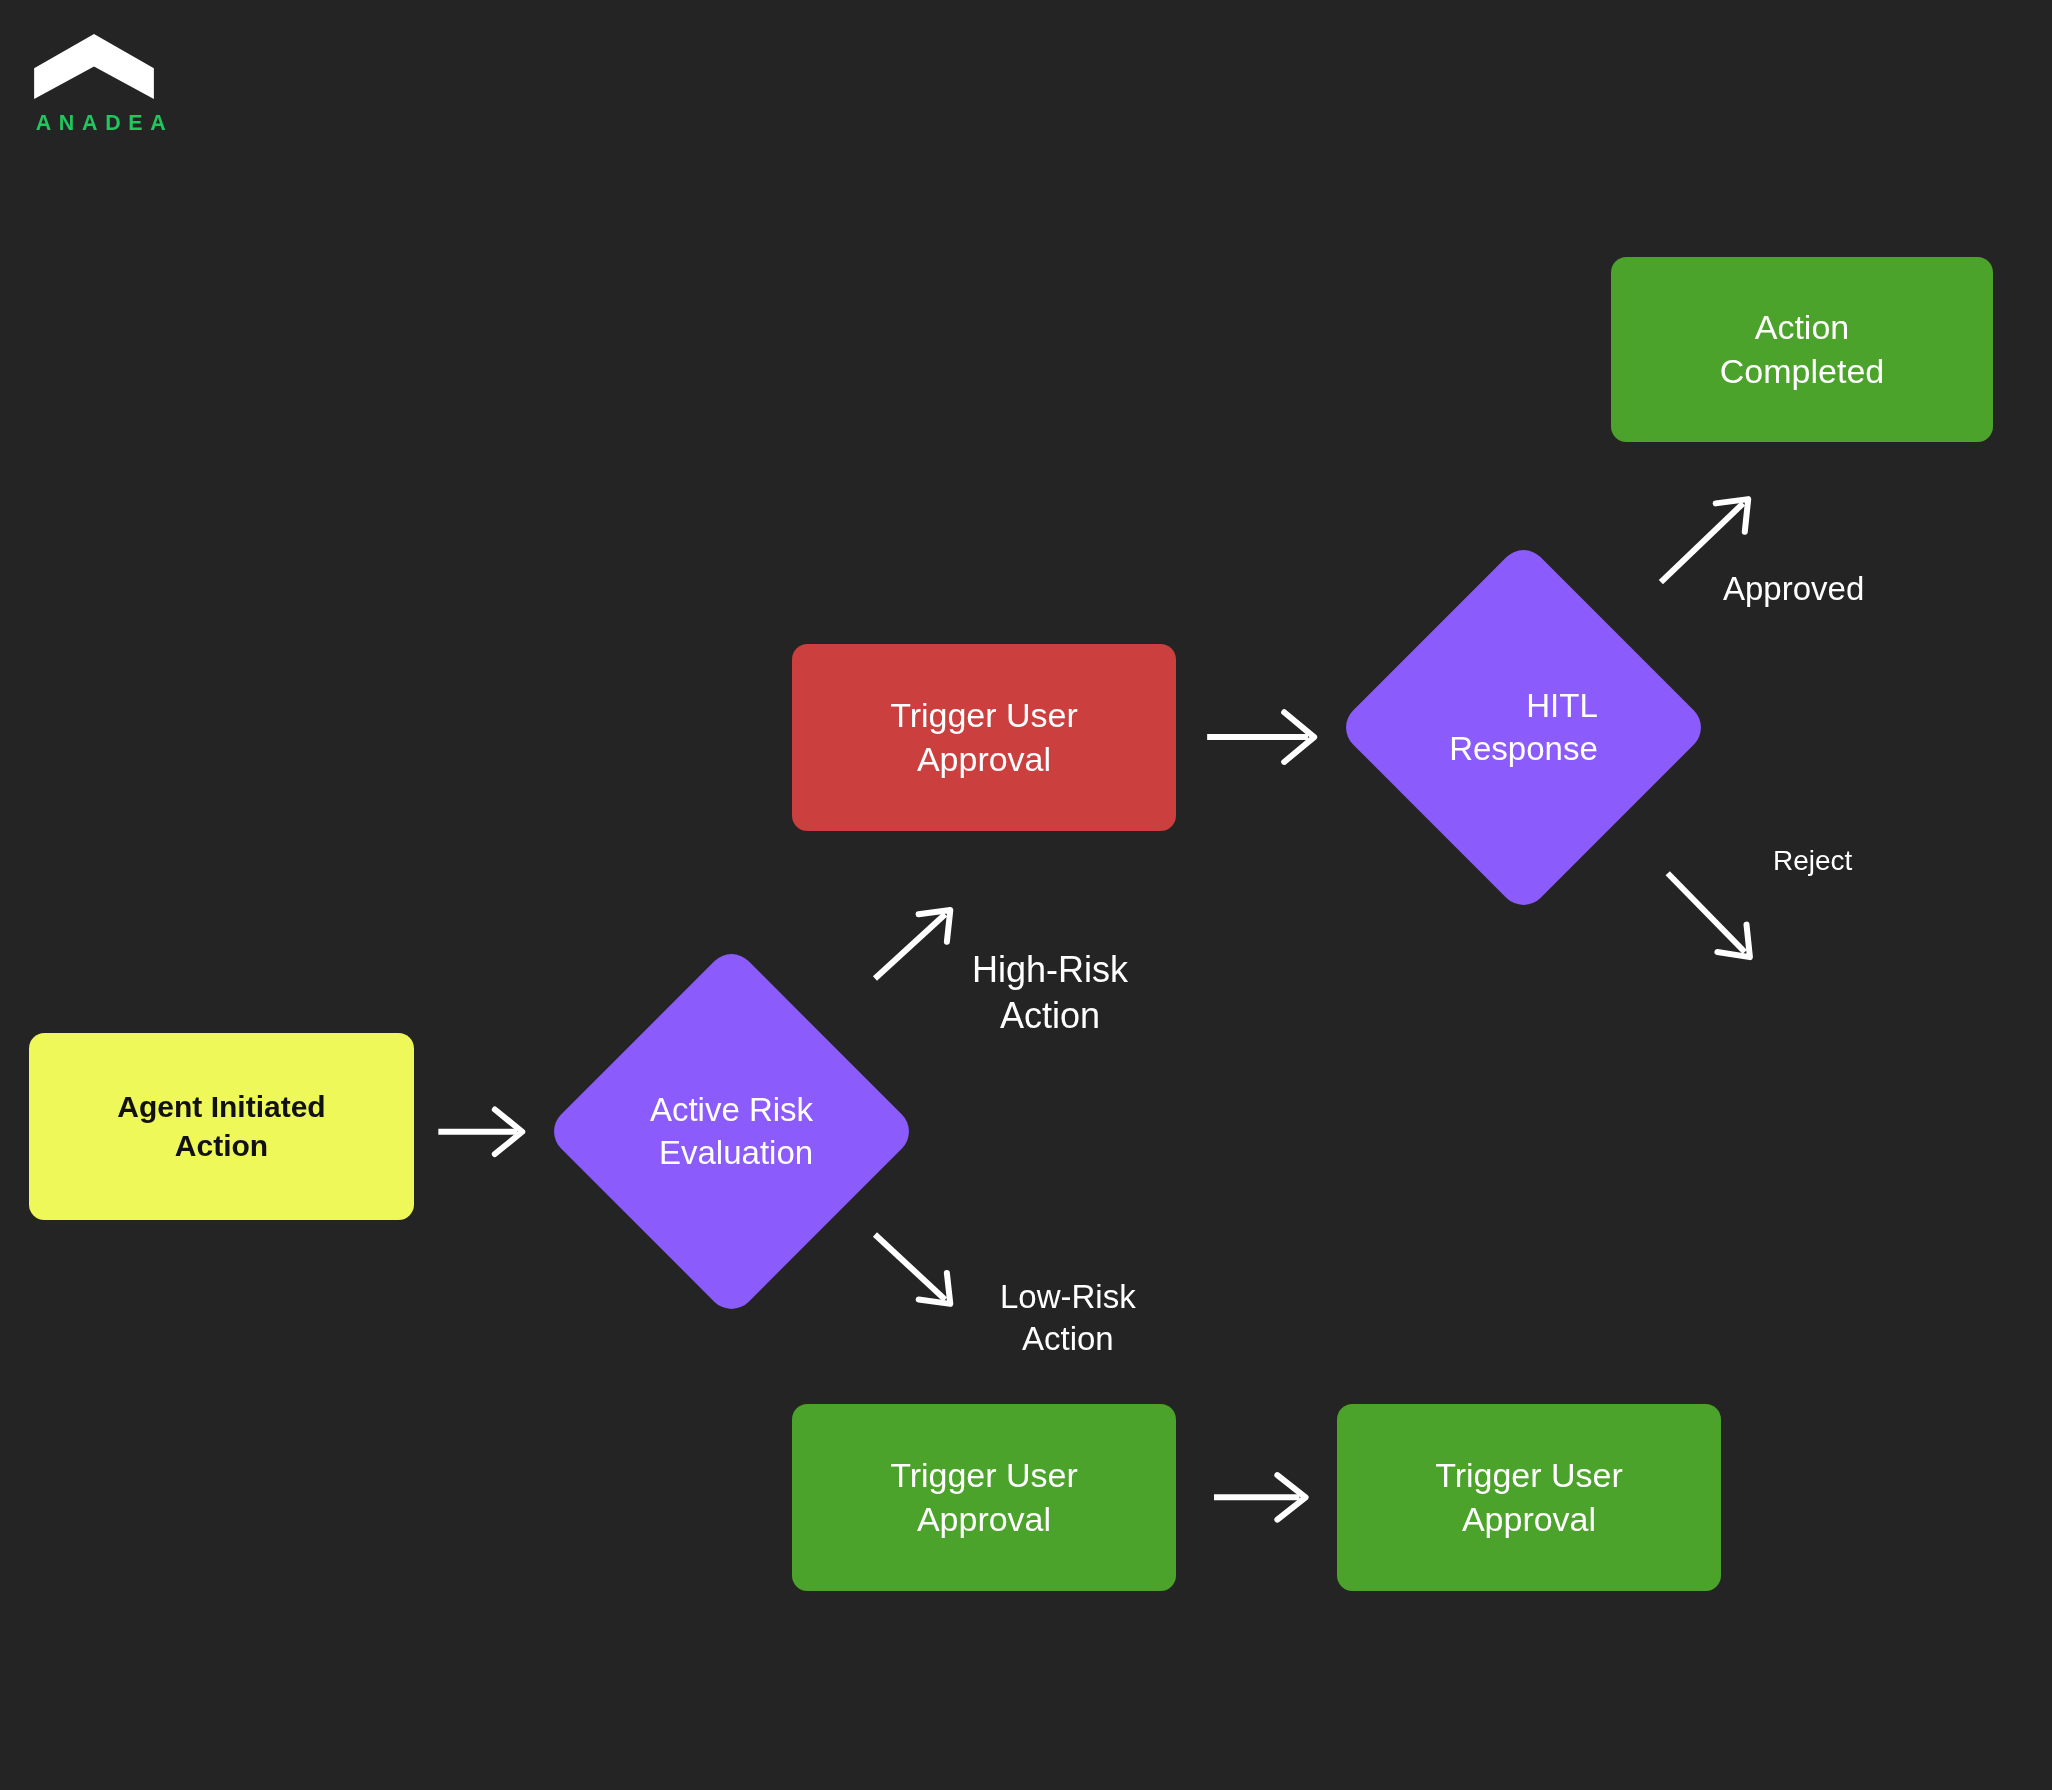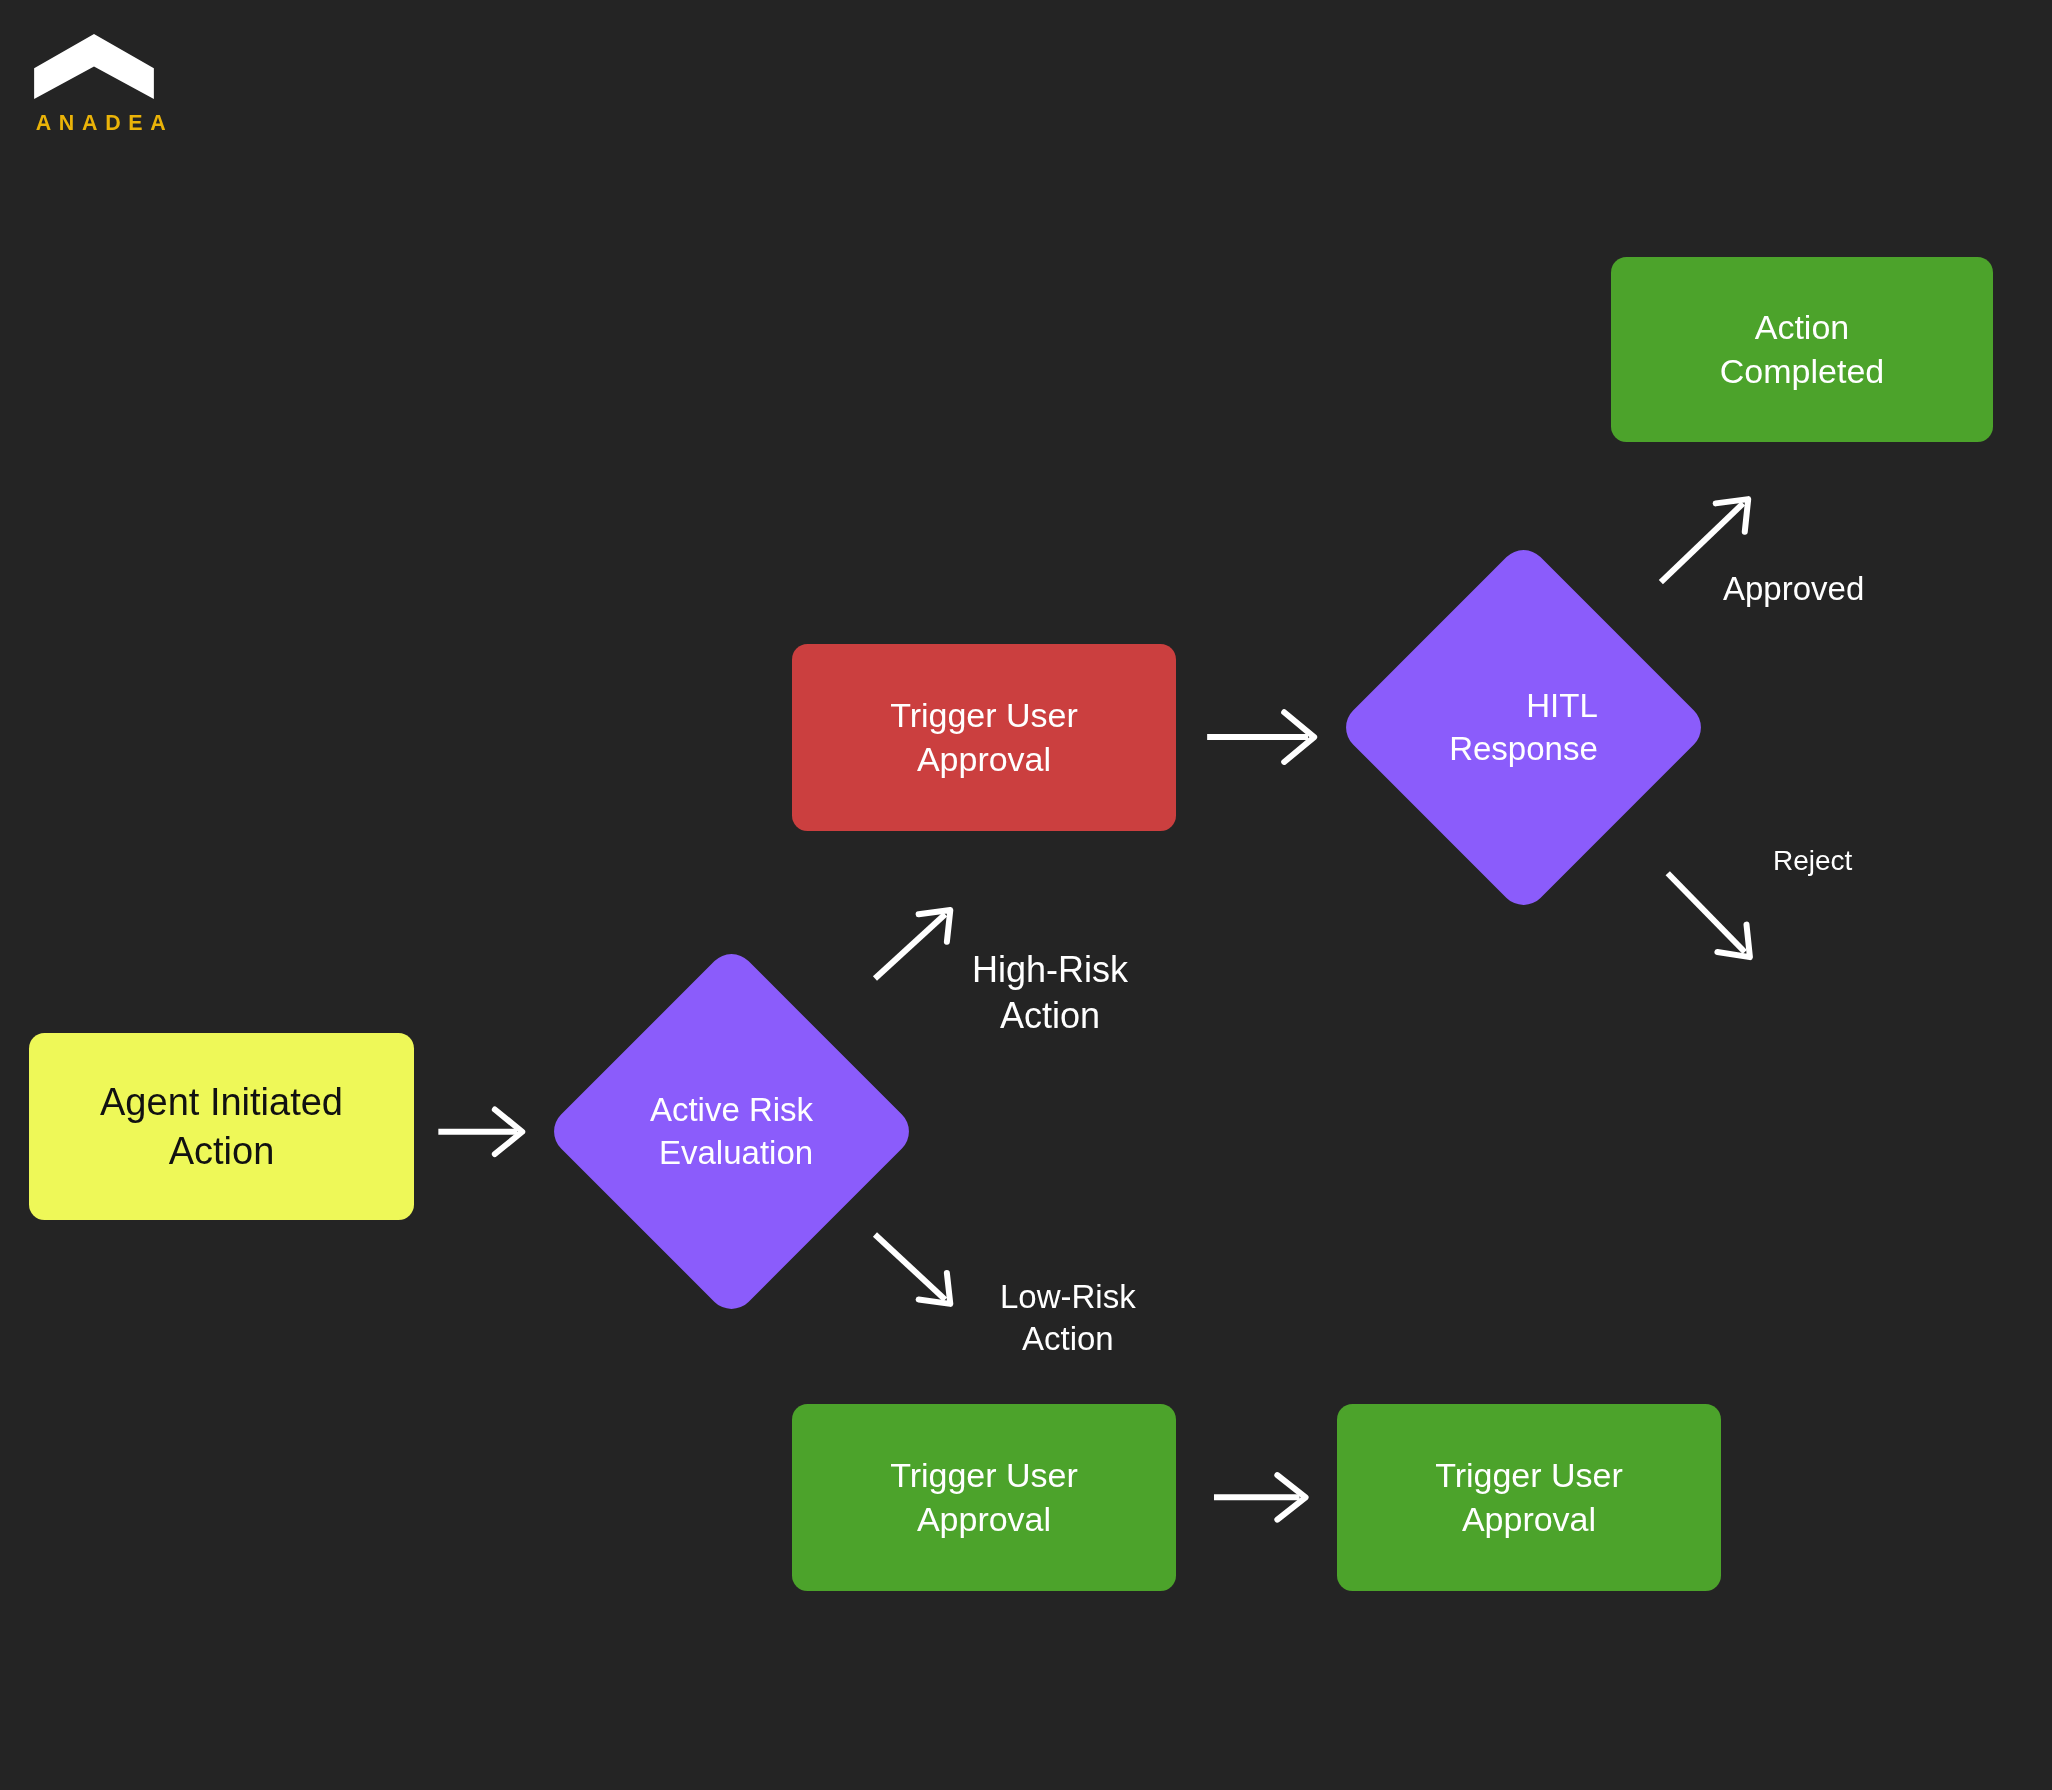--- a/index.html
+++ b/index.html
@@ -31,21 +31,21 @@
     width: 120px;
     height: 65px;
   }
   #brand .wordmark {
     position: absolute;
     left: 1.7px;
     top: 79px;
     font-size: 21.4px;
     letter-spacing: 7.7px;
     font-weight: 700;
-    color: #eab308;
+    color: #22c55e;
     line-height: 1;
     white-space: nowrap;
   }
 
   
   .node {
     position: absolute;
     box-sizing: border-box;
     display: flex;
     align-items: center;
@@ -187,21 +187,21 @@
 
   <div class="edge-label" style="left:972px; top:947px; font-size:36px;">High-Risk
 Action</div>
 
   <div class="diamond" style="left:599px; top:999px; width:265px; height:265px;">
     <div class="shape"></div>
     <div class="dlabel" style="font-size:33px;">Active Risk
 Evaluation</div>
   </div>
 
-  <div class="node n-yellow" style="left:29px; top:1033px; width:385px; height:187px; font-size:38px;">
+  <div class="node n-yellow" style="left:29px; top:1033px; width:385px; height:187px; font-size:30px;font-weight:bold;">
     <span class="label">Agent Initiated
 Action</span>
   </div>
 
   <div class="edge-label" style="left:972px; top:1276px; font-size:33px;margin-left:28px;">Low-Risk
 Action</div>
 
   <div class="node n-green" style="left:792px; top:1404px; width:384px; height:187px; font-size:34px;">
     <span class="label">Trigger User
 Approval</span>

